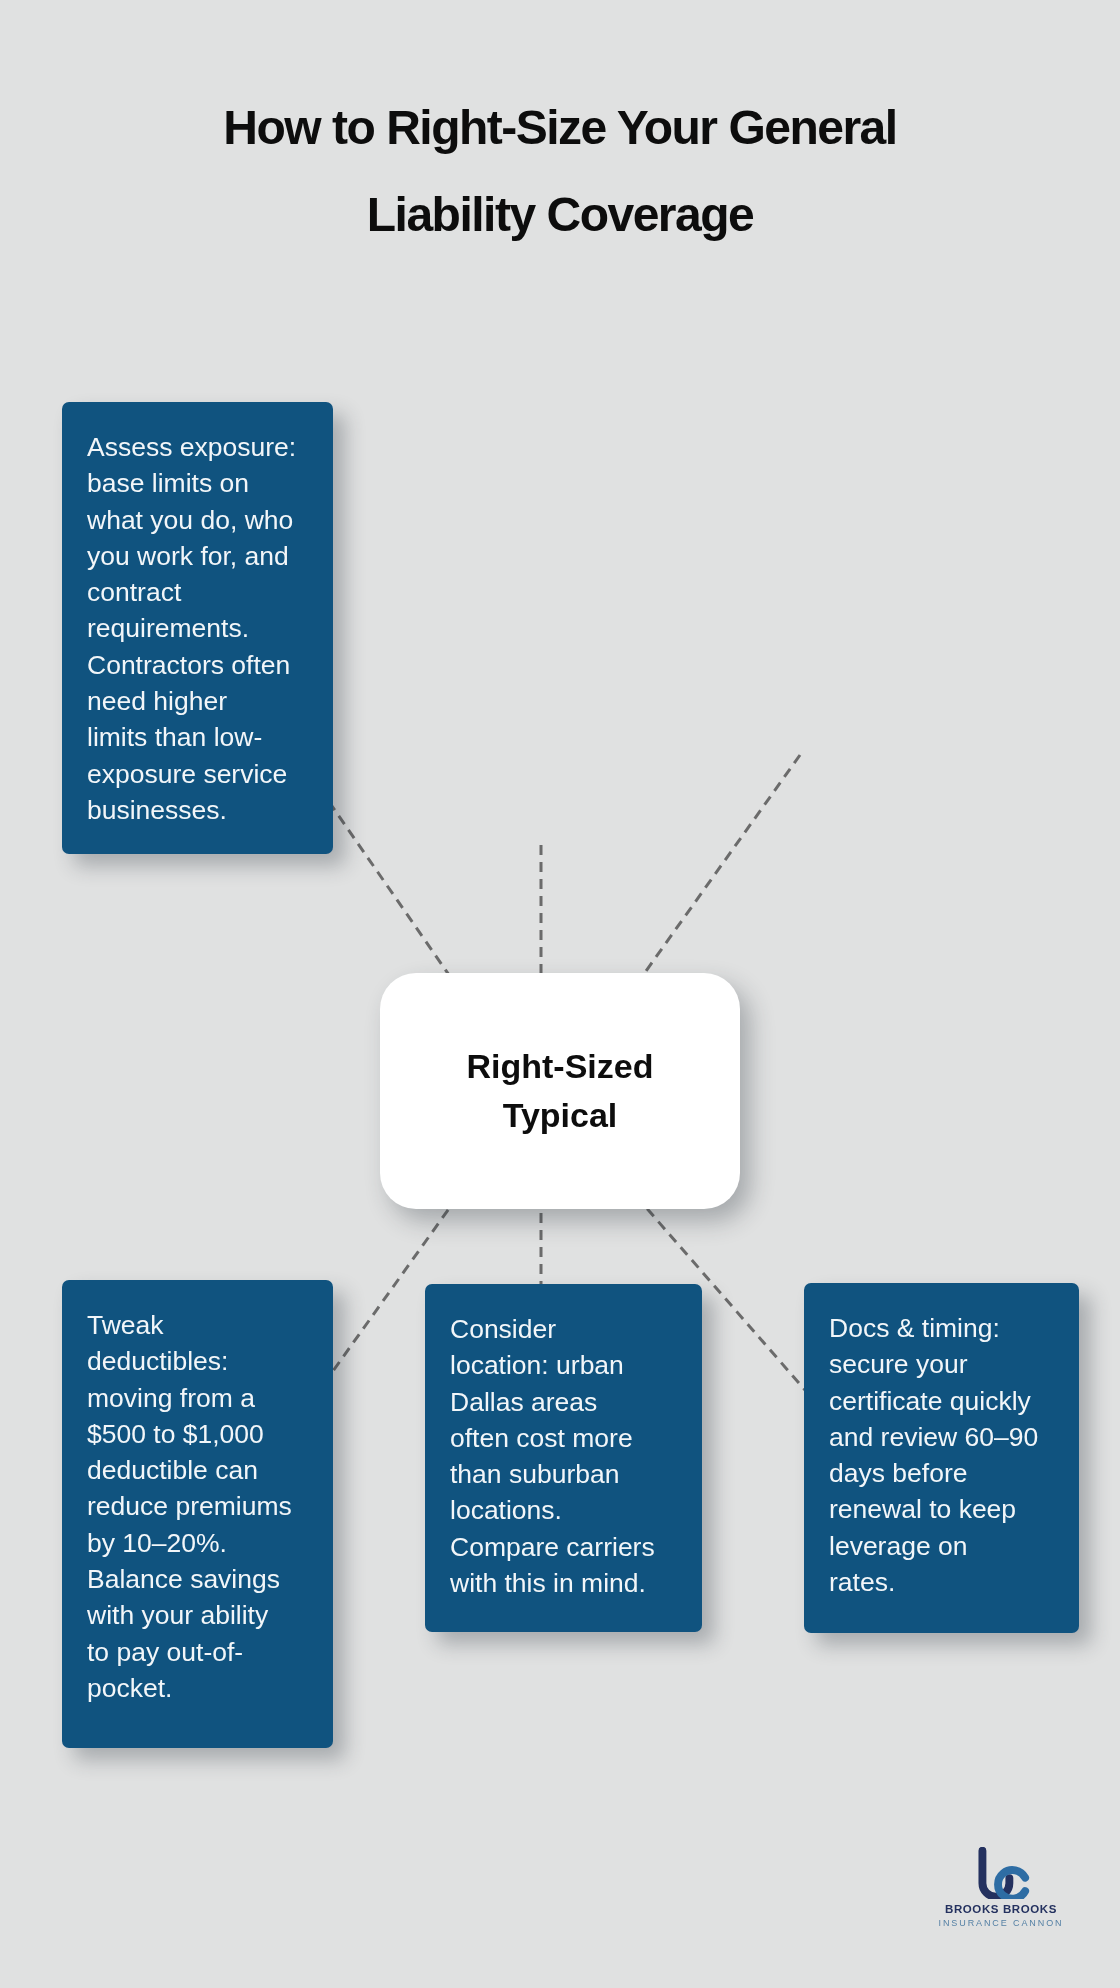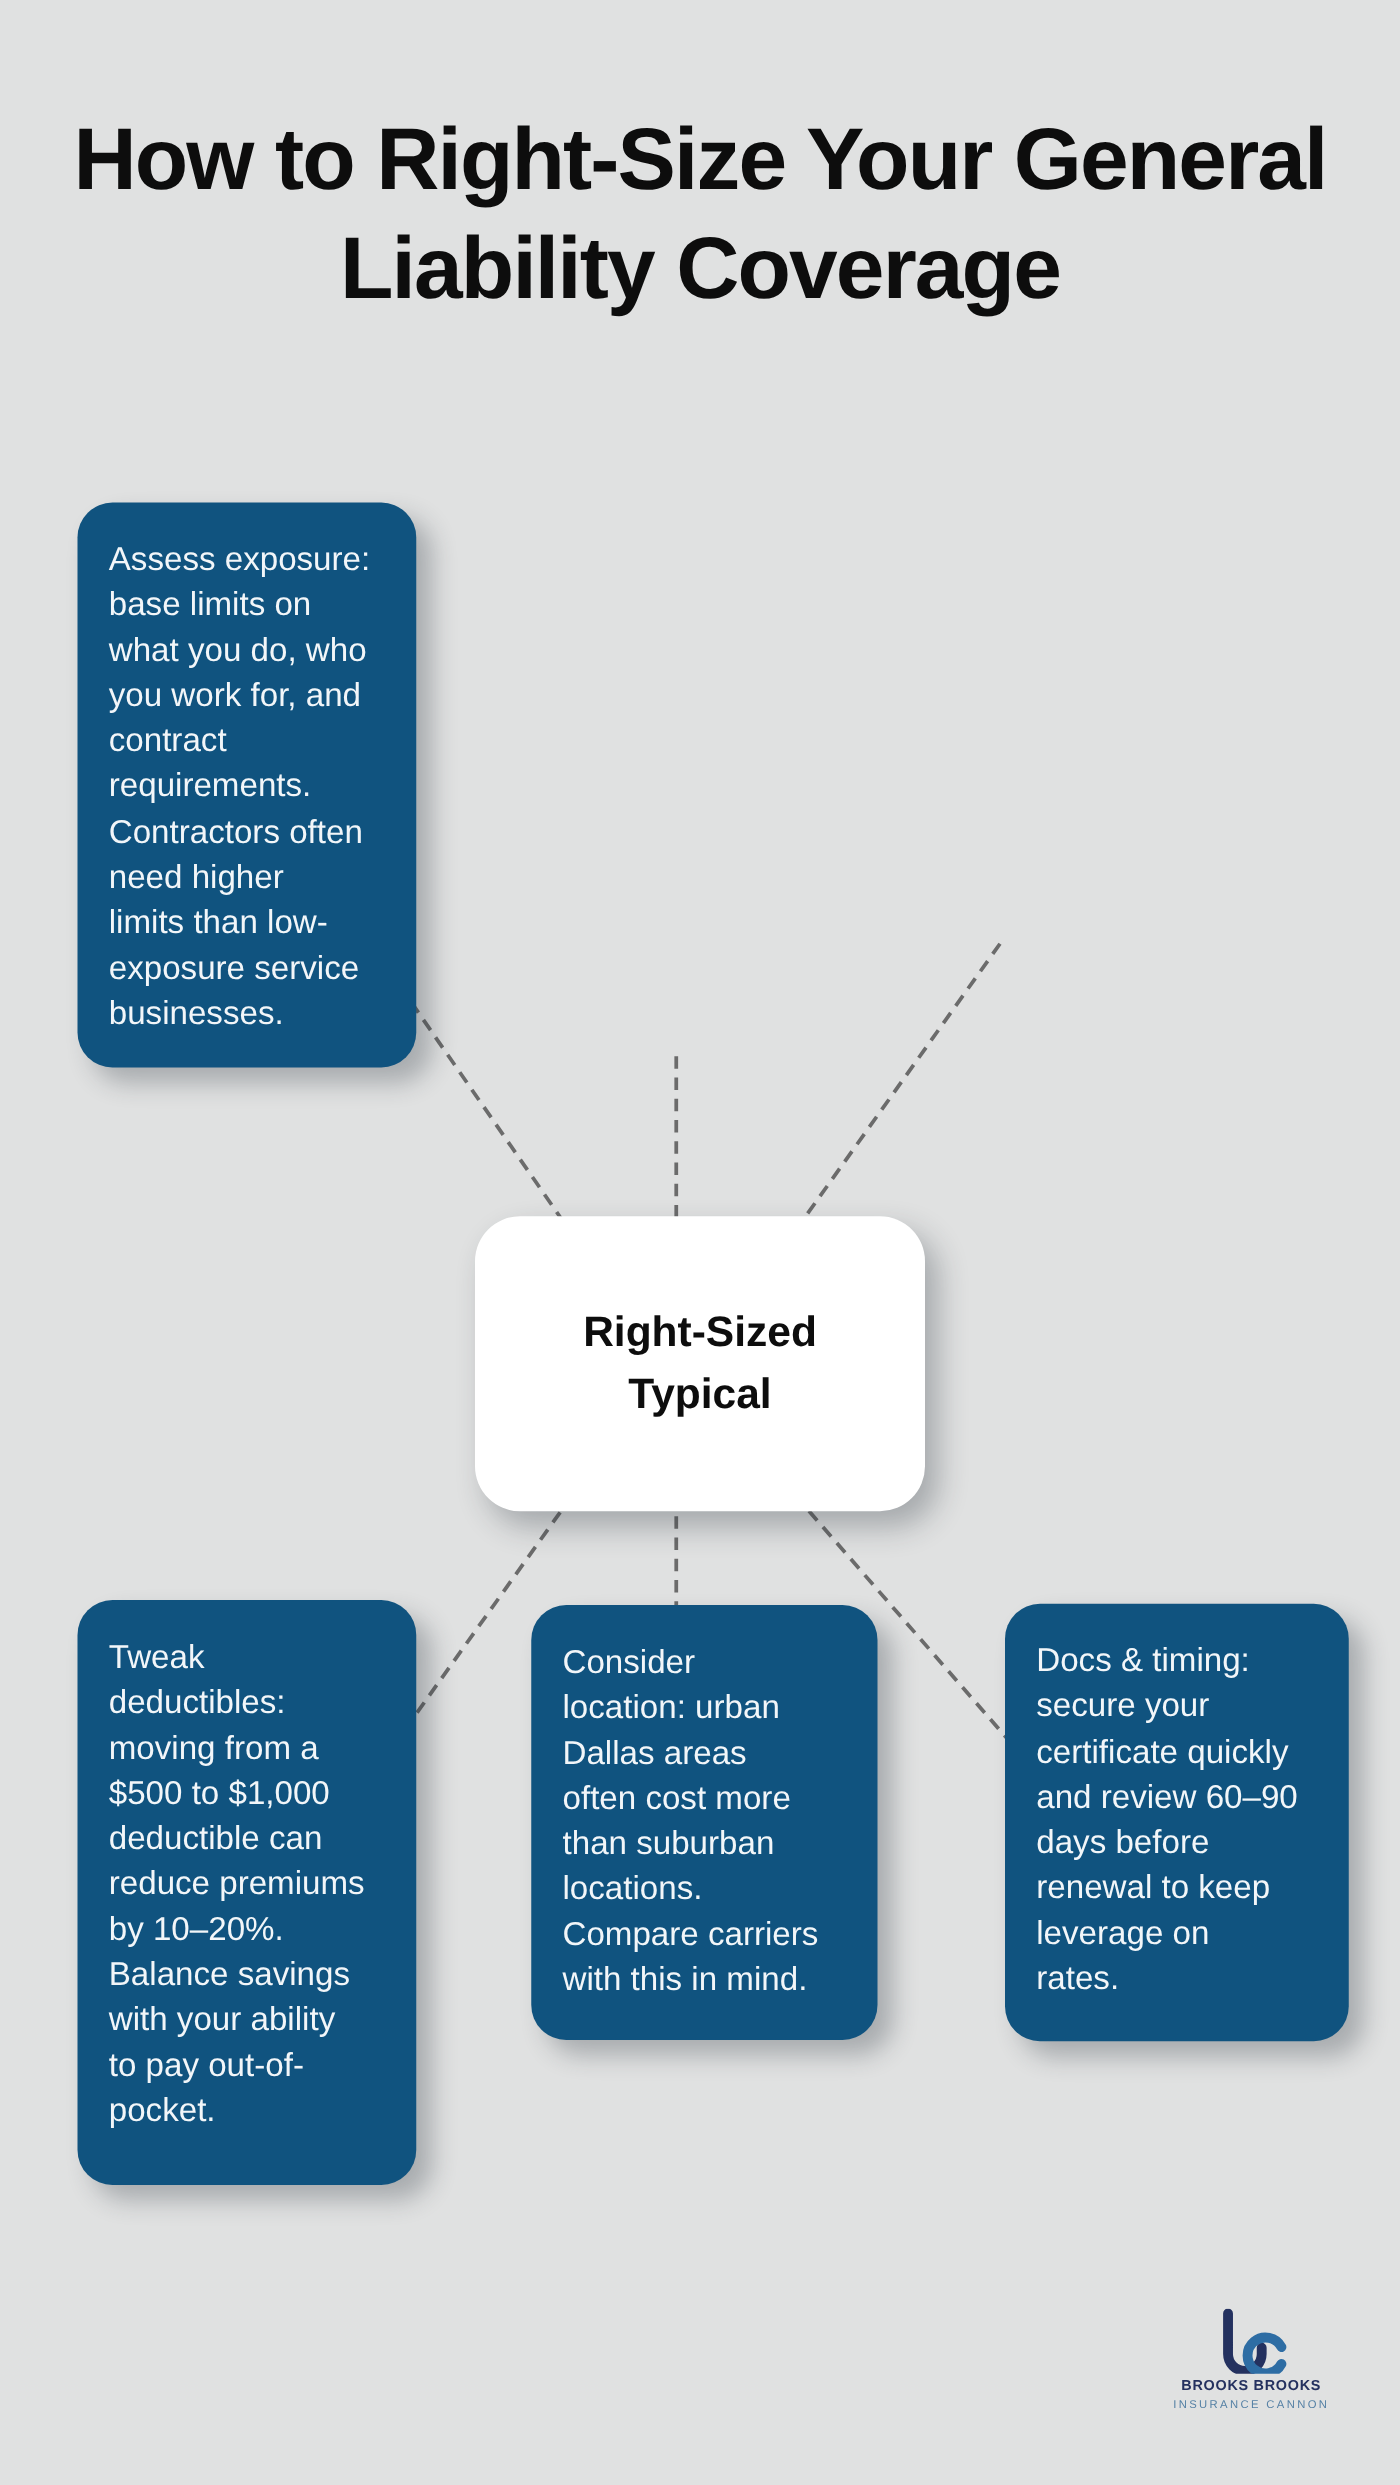--- a/index.html
+++ b/index.html
@@ -16,21 +16,21 @@
     background: var(--background, #e0e1e1);
     overflow: hidden;
   }
   .page-title {
     position: absolute;
     top: 84px;
     left: 0;
     width: 100%;
     margin: 0;
     text-align: center;
-    font-size: 70px;
+    font-size: 48px;
     line-height: 87px;
     font-weight: 700;
     letter-spacing: -1.5px;
     color: #0d0d0d;
     white-space: pre-line;
   }
   .connectors {
     position: absolute;
     inset: 0;
     z-index: 0;
@@ -38,21 +38,21 @@
   .connector {
     stroke: var(--connector_gray, #6b6b6b);
     stroke-width: 3;
     stroke-dasharray: 10 7;
     fill: none;
   }
   .node {
     position: absolute;
     z-index: 1;
     background: var(--node_blue, #10537f);
-    border-radius: 28px;
+    border-radius: 7px;
     box-shadow: 12px 12px 20px rgba(40, 50, 60, 0.30);
     color: var(--node_text, #f2f6f9);
     font-size: 26.5px;
     line-height: 36.3px;
     padding: 27px 20px 0 25px;
     white-space: pre-line;
     box-sizing: border-box;
   }
   .node-1 { left: 62px;  top: 402px;  width: 271px; height: 452px; }
   .node-2 { left: 425px; top: 400px;  width: 278px; height: 463px; }

